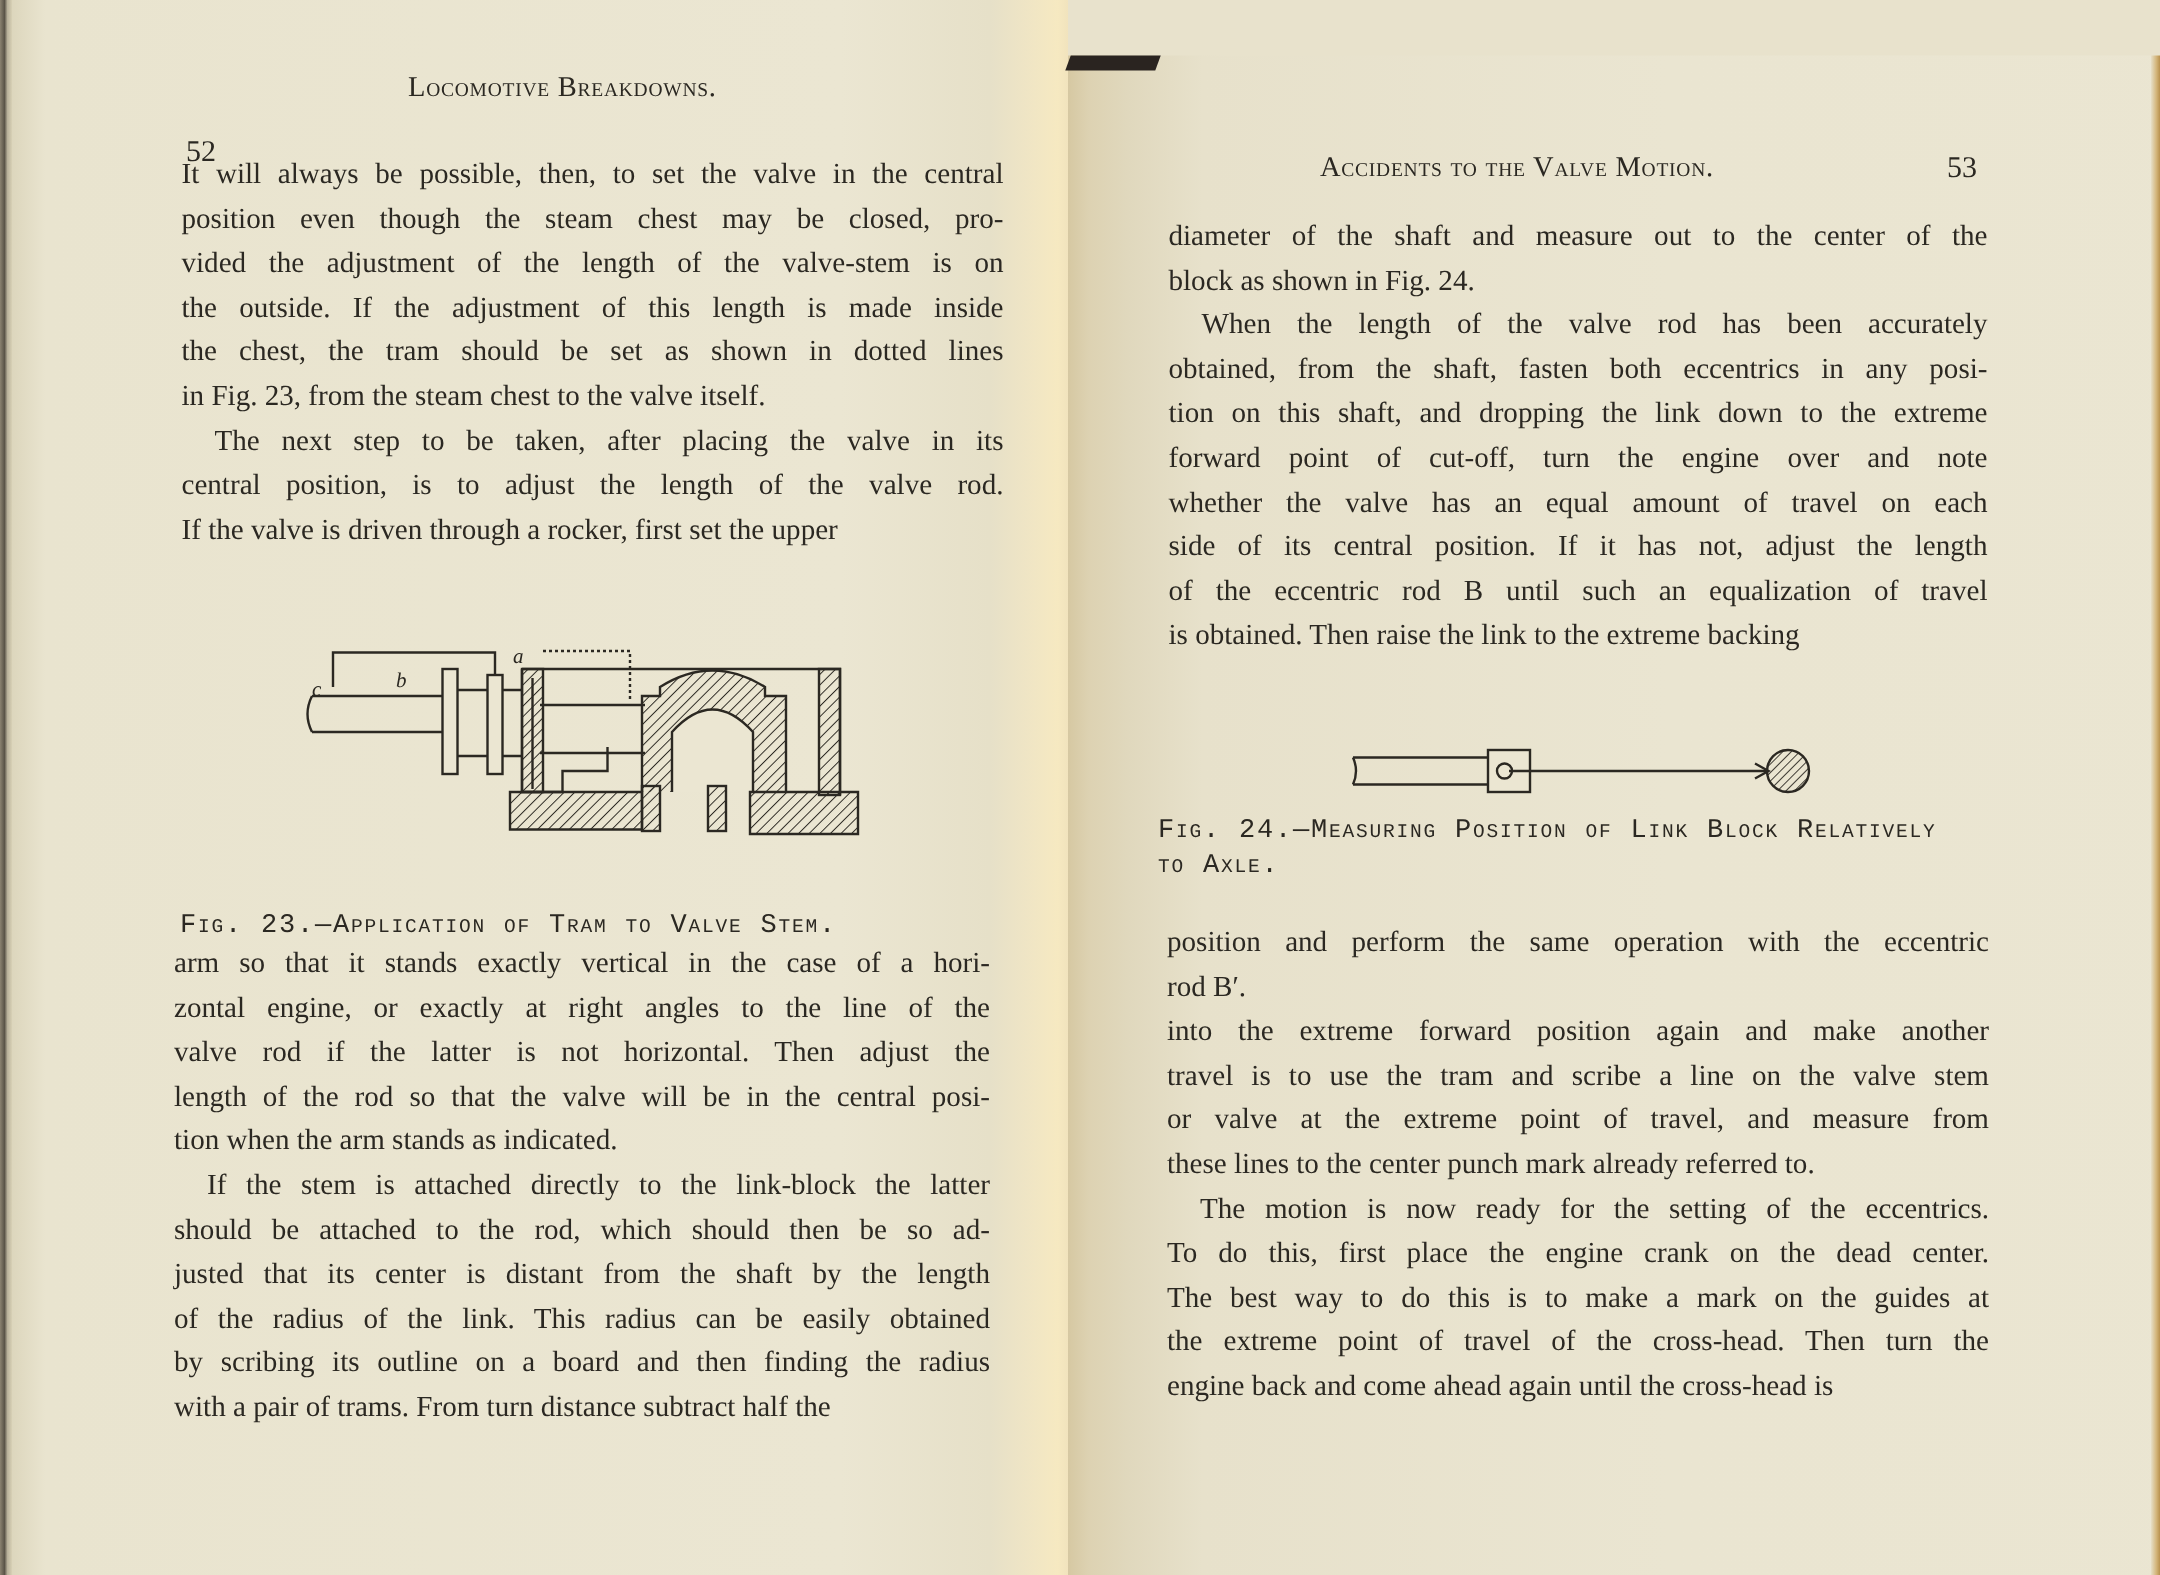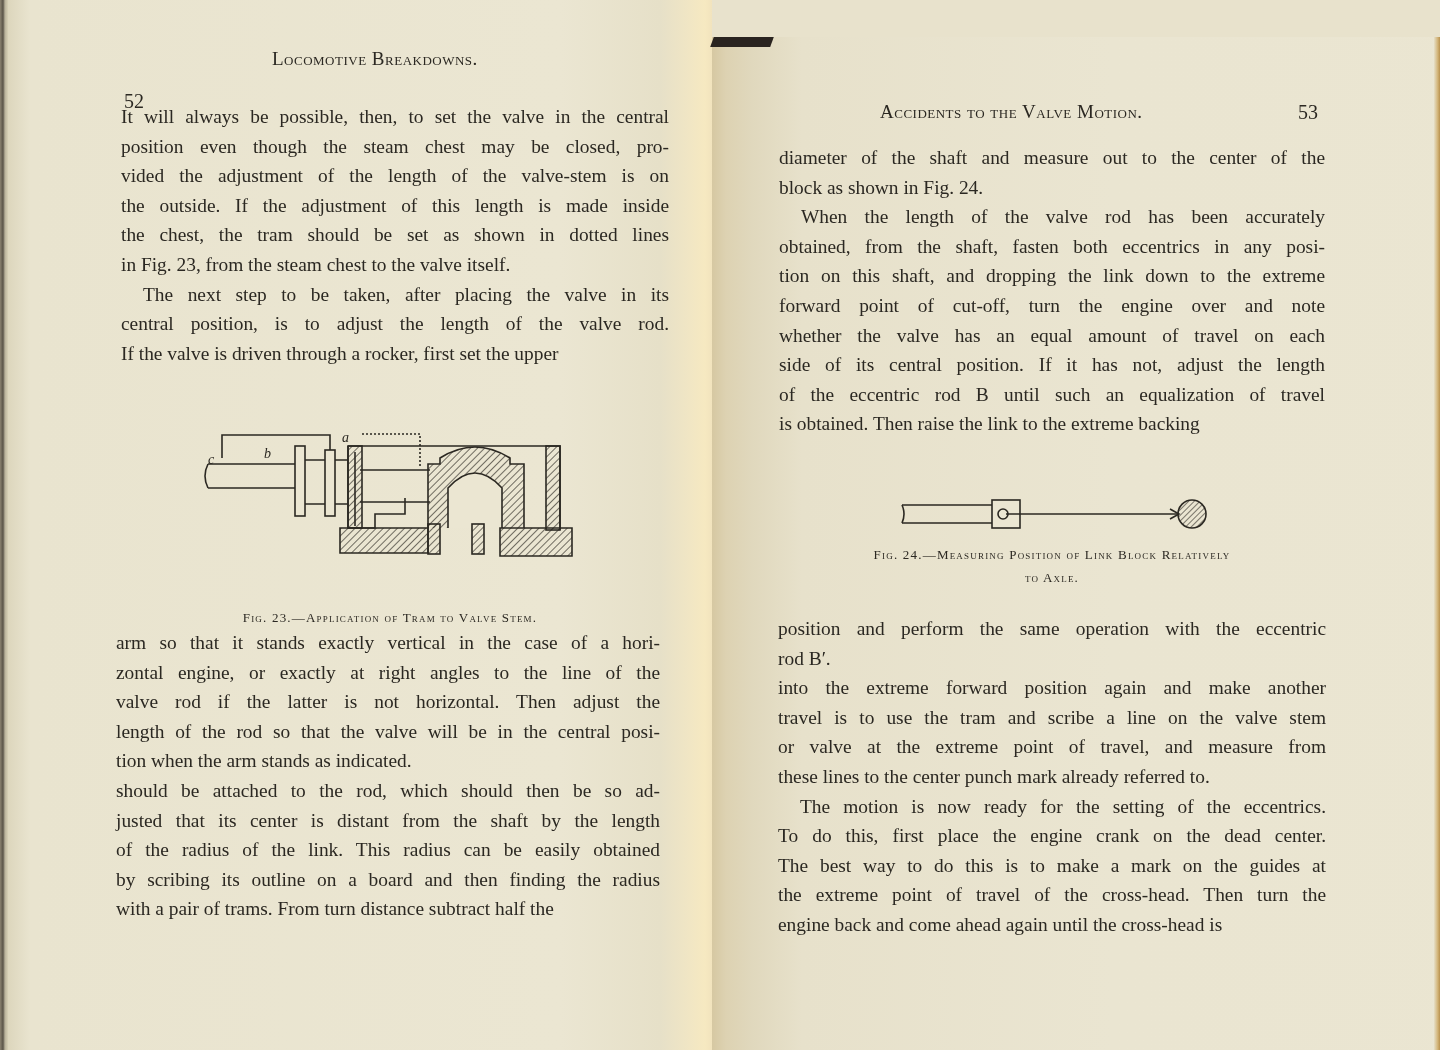--- a/index.html
+++ b/index.html
@@ -28,21 +28,21 @@
 
   .running-head { position:absolute; font-size:19px; letter-spacing:0.5px; }
   .running-head .sc { font-variant:small-caps; }
   .folio { position:absolute; font-size:20px; }
 
   .body-text { position:absolute; font-size:19.4px; line-height:29.6px; text-align:justify; }
   .body-text p { margin:0; text-align-last:justify; }
   .body-text p.last { text-align-last:left; }
   .indent { text-indent:22px; }
 
-  .caption { position:absolute; font-size:13px; font-variant:small-caps; letter-spacing:1.2px; text-align:center; line-height:23px; }
+  .caption { position:absolute; font-size:18px; font-variant:small-caps; letter-spacing:1.2px; line-height:23px;font-family:Liberation Mono, monospace; }
   .figure { position:absolute; }
 </style>
 </head>
 <body>
 
 <div class="spread">
 
   <div class="page left">
     <div class="left-edge"></div>
     <div class="folio" style="left:124px;top:58px;margin-top:32px;">52</div>
@@ -98,20 +98,21 @@
     </svg>
 
     <div class="caption" style="left:120px;top:578px;width:540px;margin-top:28px;">Fig. 23.—Application of Tram to Valve Stem.</div>
 
     <div class="body-text" id="lp-bottom" style="left:116px;top:628px;width:544px;">
         <p>arm so that it stands exactly vertical in the case of a hori-</p>
         <p>zontal engine, or exactly at right angles to the line of the</p>
         <p>valve rod if the latter is not horizontal.  Then adjust the</p>
         <p>length of the rod so that the valve will be in the central posi-</p>
         <p class=" last">tion when the arm stands as indicated.</p>
+        <p class="indent">If the stem is attached directly to the link-block the latter</p>
         <p>should be attached to the rod, which should then be so ad-</p>
         <p>justed that its center is distant from the shaft by the length</p>
         <p>of the radius of the link.  This radius can be easily obtained</p>
         <p>by scribing its outline on a board and then finding the radius</p>
         <p class=" last">with a pair of trams.  From turn distance subtract half the</p>
       </div>
   </div>
 
   <div class="page right">
     <div class="top-dark"></div>

